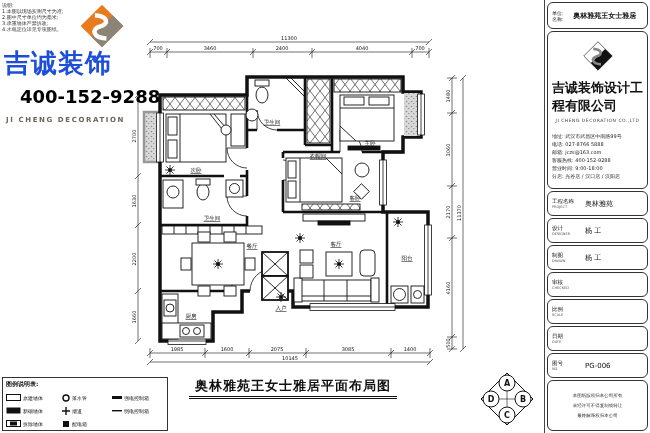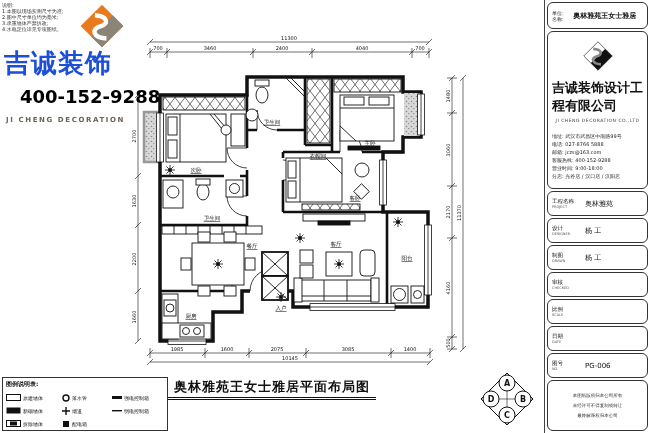--- a/index.html
+++ b/index.html
@@ -7,21 +7,21 @@
          font-family:"DejaVu Sans","Liberation Sans",sans-serif;color:#111;
          outline:1px solid #444;overflow:hidden;}
   .notes{position:absolute;left:2px;top:2px;width:72px;font-size:5px;line-height:6px;color:#333;}
   .logo-main{position:absolute;left:76px;top:2px;}
   .brand-cn{position:absolute;left:4px;top:46px;width:126px;font-size:26px;font-weight:bold;
             letter-spacing:1px;color:#1d4ed8;white-space:nowrap;}
   .brand-en{position:absolute;left:6px;top:88px;font-size:7px;font-weight:bold;color:#6b6257;
             letter-spacing:1.6px;white-space:nowrap;margin-top:28px;}
   .brand-phone{position:absolute;left:20px;top:86px;font-size:18px;font-weight:bold;color:#000;}
   
-  .plan-title{position:absolute;left:168px;top:376px;width:250px;}
+  .plan-title{position:absolute;left:168px;top:376px;width:250px;text-align:center;font-family:Liberation Serif, serif;}
   .plan-title span{display:inline-block;font-size:13px;font-weight:bold;letter-spacing:1px;
                    border-bottom:3px double #111;padding:0 6px 1px 6px;}
   
   .legend{position:absolute;left:2px;top:377px;width:166px;height:54px;border:1px solid #333;
           box-sizing:border-box;padding:2px 3px;}
   .legend-h{font-size:6px;font-weight:bold;margin-bottom:2px;}
   .lgrid{display:grid;grid-template-columns:56px 50px 54px;grid-auto-rows:13px;align-items:center;}
   .litem{display:flex;align-items:center;gap:2px;font-size:5px;white-space:nowrap;}
   .lsym{flex:0 0 auto;display:inline-flex;align-items:center;}
   

